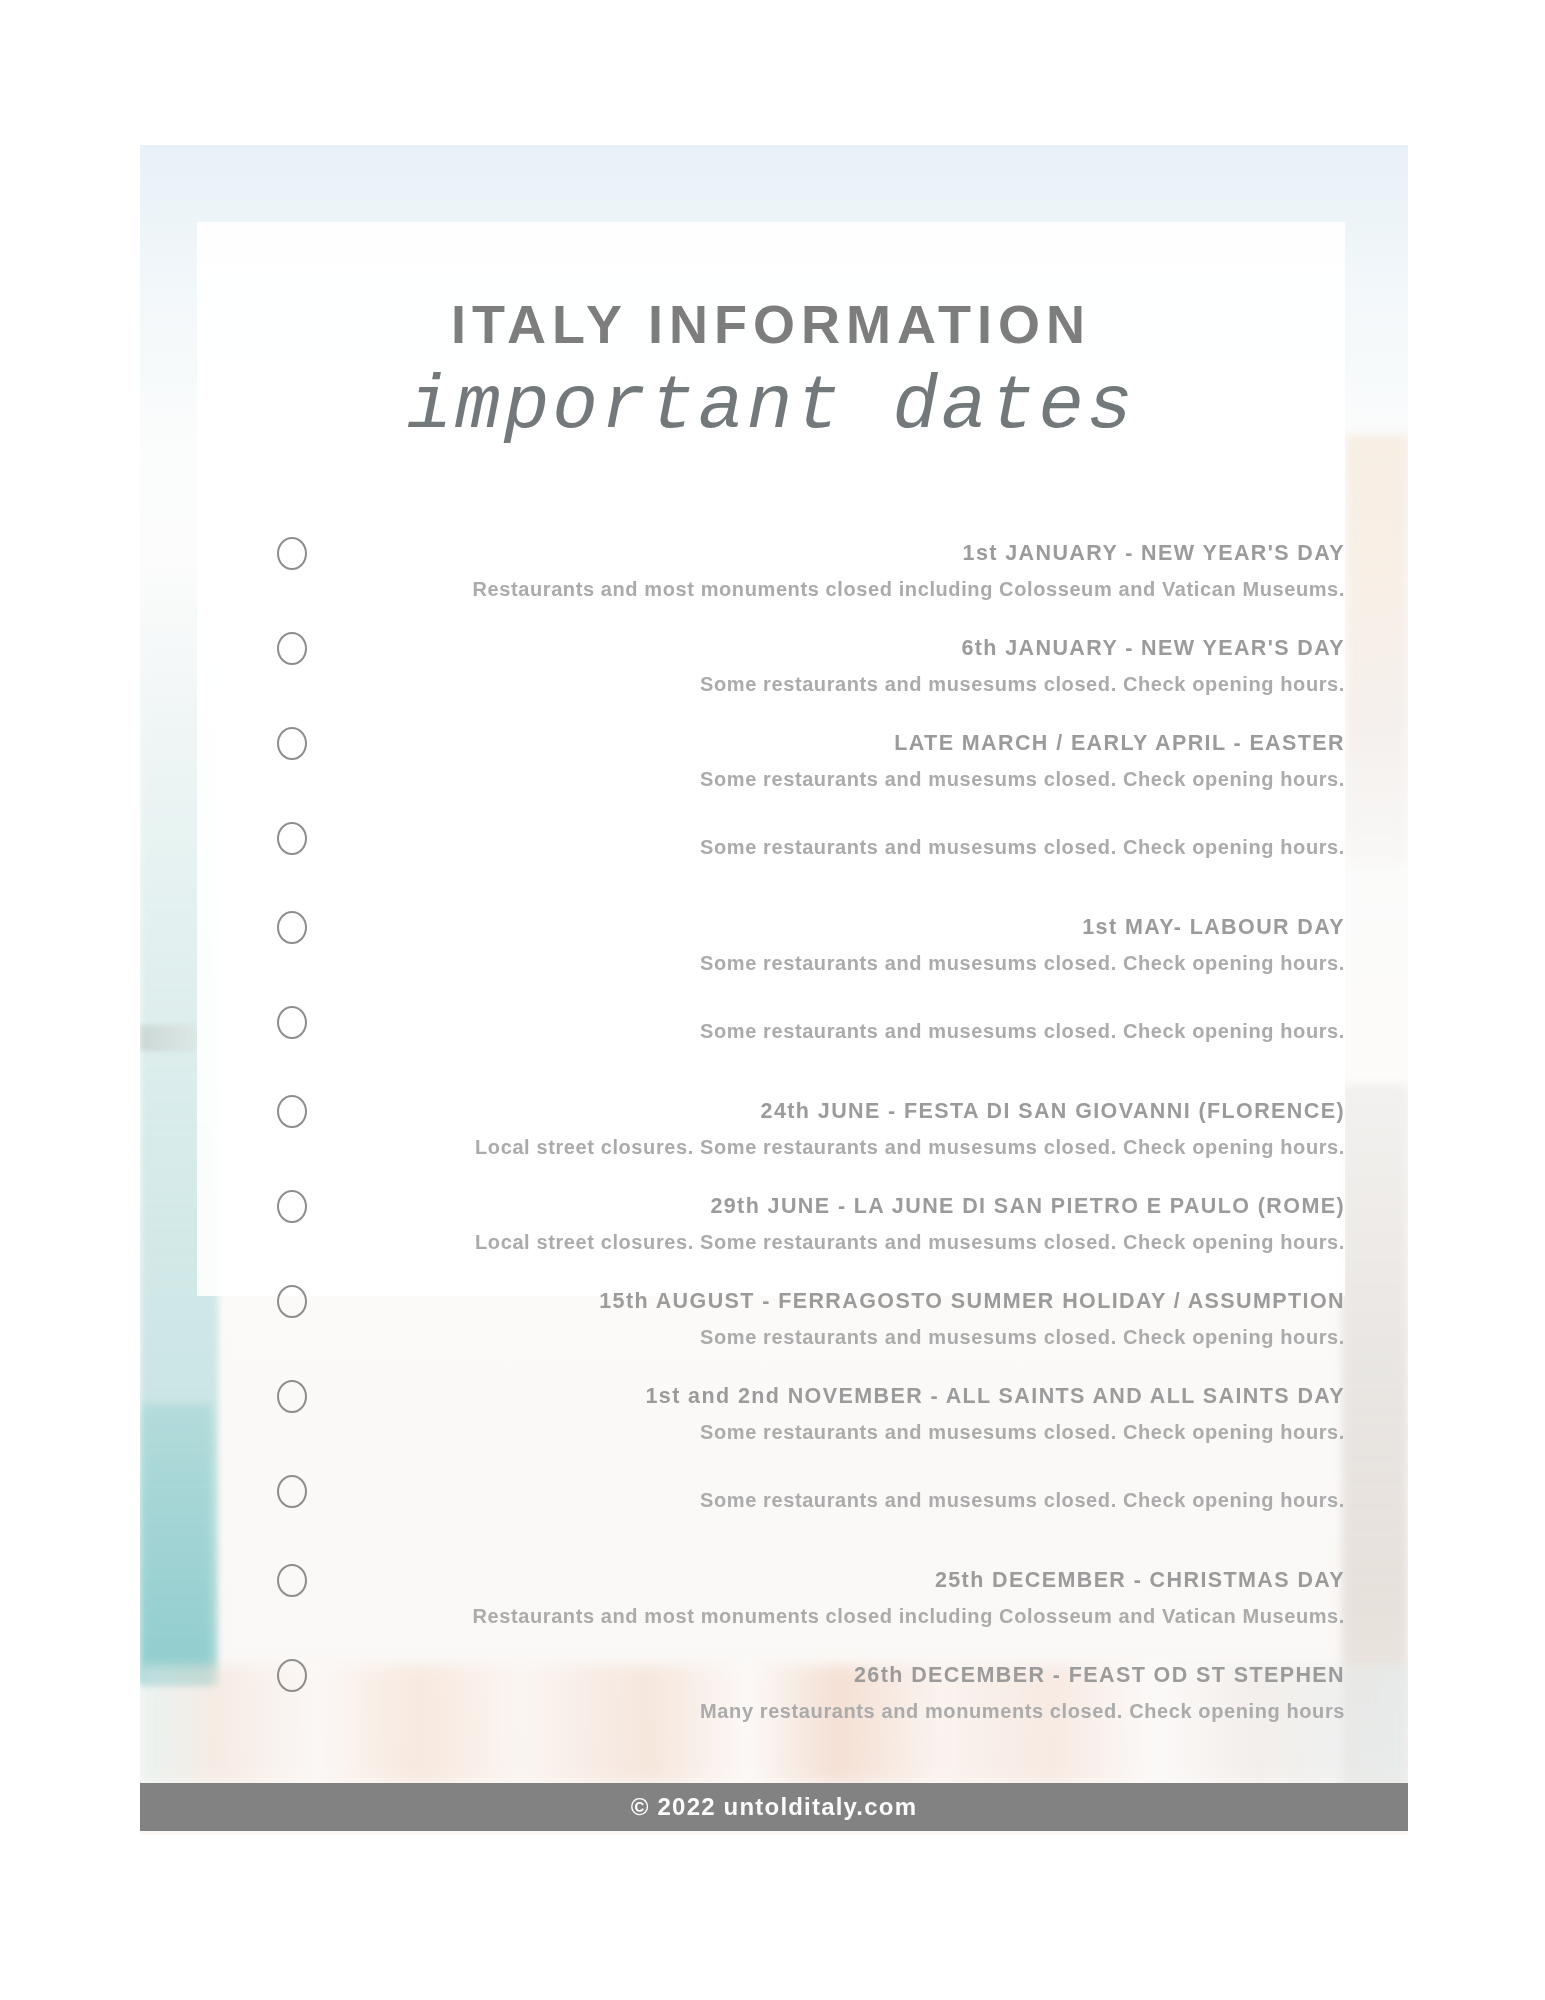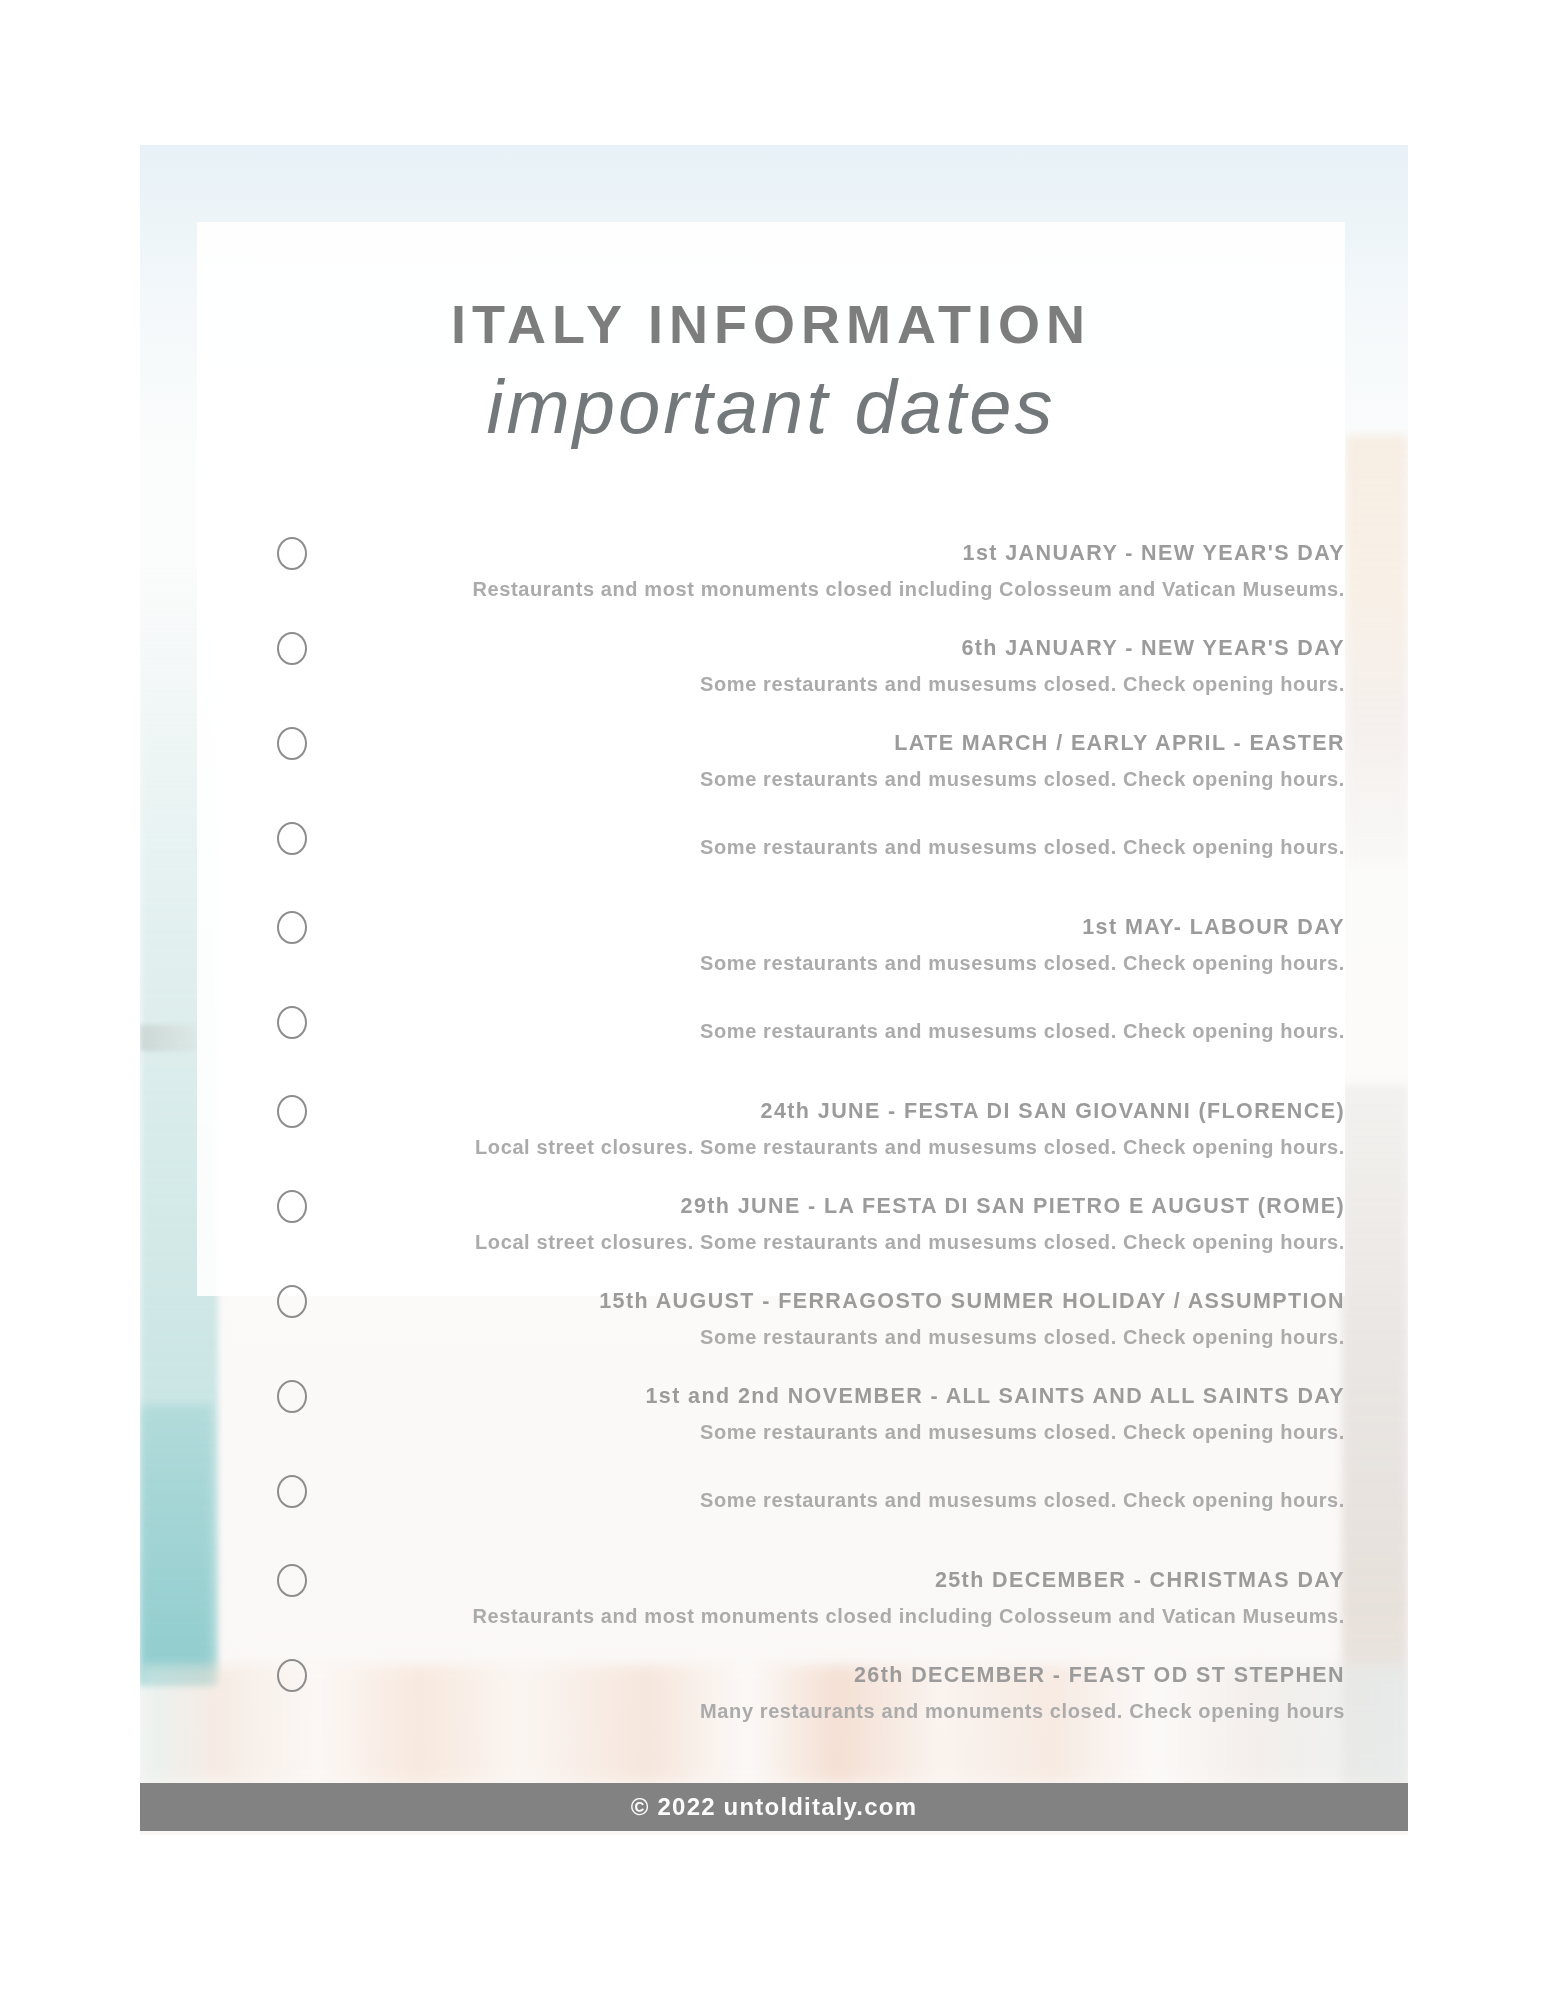--- a/index.html
+++ b/index.html
@@ -63,21 +63,21 @@
     text-align:center;
   }
 
   .title {
     margin-top:72px;
     font-size:54px; line-height:60px; font-weight:bold;
     letter-spacing:6px; color:#7d7d7d;
   }
   .subtitle {
     margin-top:8px;
-    font-family:Liberation Sans, sans-serif; font-style:italic;
+    font-family:Liberation Mono, monospace; font-style:italic;
     font-size:76px; line-height:90px;
     letter-spacing:3px; color:#73787b;
   }
 
   
   .list {
     margin:88px 0 0 80px;
     text-align:right;
     list-style:none;
   }
@@ -171,21 +171,21 @@
       <li class="item">
         <span class="circle"></span>
         <span class="item-text">
           <div class="item-label">24th JUNE - FESTA DI SAN GIOVANNI (FLORENCE)</div>
           <div class="item-note">Local street closures. Some restaurants and musesums closed. Check opening hours.</div>
         </span>
       </li>
       <li class="item">
         <span class="circle"></span>
         <span class="item-text">
-          <div class="item-label">29th JUNE - LA FESTA DI SAN PIETRO E AUGUST (ROME)</div>
+          <div class="item-label">29th JUNE - LA JUNE DI SAN PIETRO E PAULO (ROME)</div>
           <div class="item-note">Local street closures. Some restaurants and musesums closed. Check opening hours.</div>
         </span>
       </li>
       <li class="item">
         <span class="circle"></span>
         <span class="item-text">
           <div class="item-label">15th AUGUST - FERRAGOSTO SUMMER HOLIDAY / ASSUMPTION</div>
           <div class="item-note">Some restaurants and musesums closed. Check opening hours.</div>
         </span>
       </li>

